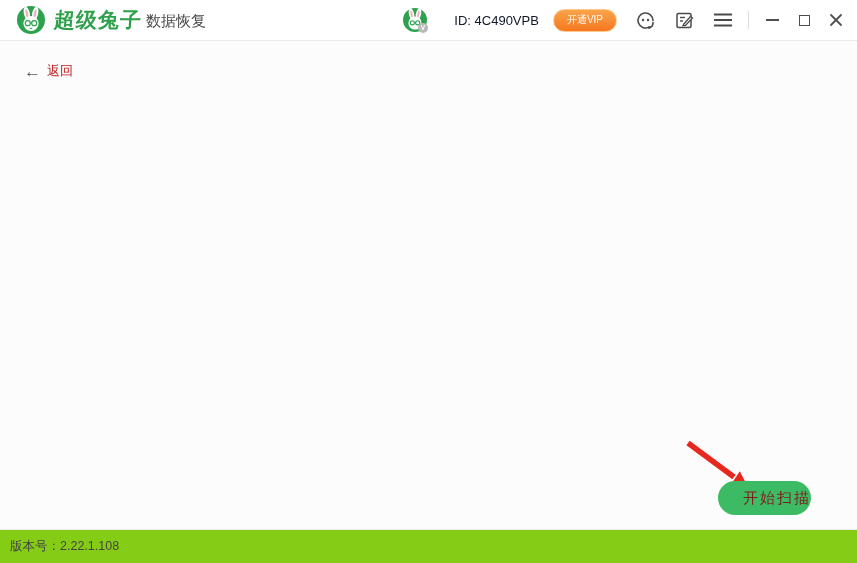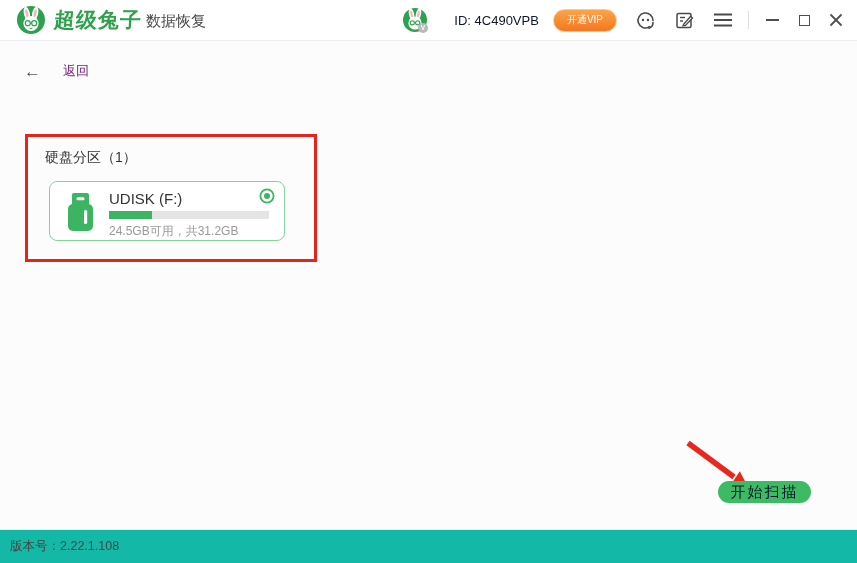--- a/index.html
+++ b/index.html
@@ -26,48 +26,48 @@
              display:flex; align-items:center; cursor:pointer; }
   .tb-icon { margin-left:17px; width:22px; height:22px; display:flex; align-items:center; justify-content:center; cursor:pointer; }
   .tb-divider { margin-left:14px; width:1px; height:18px; background:#ddd; }
   .win-btn { margin-left:14px; width:18px; height:18px; display:flex; align-items:center; justify-content:center; cursor:pointer; }
   .min-bar { width:13px; height:2px; background:#4f4f4f; }
   .max-box { width:11px; height:11px; border:1.6px solid #4f4f4f; }
 
   
   .back-link { position:absolute; left:24px; top:62px; display:flex; align-items:center; cursor:pointer; }
   .back-arrow { font-size:17px; color:#555; line-height:1; }
-  .back-text { margin-left:22px; font-size:13px; color:#701a75; }
+  .back-text { margin-left:6px; font-size:13px; color:#b91c1c; }
 
   .page-title { position:absolute; left:0; top:96px; width:857px; text-align:center;
                 font-size:16px; color:#333; }
 
   .annotation-box { position:absolute; left:25px; top:134px; width:292px; height:128px;
                     border:3px solid #e2261b; }
   .group-label { position:absolute; left:17px; top:12px; font-size:14px; color:#333; }
 
   .device-card { position:absolute; left:21px; top:44px; width:236px; height:60px;
                  background:#fff; border:1px solid #86d29f; border-radius:8px; cursor:pointer; }
   .usb-icon { position:absolute; left:13px; top:9px; }
   .device-name { position:absolute; left:59px; top:8px; font-size:15px; color:#333; }
   .radio { position:absolute; right:9px; top:6px; }
   .bar-track { position:absolute; left:59px; top:29px; width:160px; height:8px; background:#e4e4e4; }
   .bar-fill { height:8px; background:#3bb561; }
   .capacity { position:absolute; left:59px; top:41px; font-size:12px; color:#999; }
 
   .arrow-overlay { position:absolute; left:678px; top:438px; width:85px; height:60px; pointer-events:none; }
 
-  .scan-btn { position:absolute; left:718px; top:481px; width:93px; height:22px;
-              border:none; border-radius:17px; background:#3cbb64; color:#0f172a;
+  .scan-btn { position:absolute; left:718px; top:481px; width:93px; height:34px;
+              border:none; border-radius:17px; background:#3cbb64; color:#7f1d1d;
               font-size:15px; letter-spacing:2px; cursor:pointer;
-              font-family:"Liberation Sans","DejaVu Sans",sans-serif; }
+              font-family:"Liberation Sans","DejaVu Sans",sans-serif;text-align:right; }
 
   
   .footer { position:absolute; left:0; top:529px; width:857px; height:34px;
-            background:#14b8a6; border-top:1px solid #ebebeb;
+            background:#84cc16; border-top:1px solid #ebebeb;
             display:flex; align-items:center; padding-left:10px; }
   .version { font-size:12.5px; color:#444; }
 </style>
 </head>
 <body>
 
 <div id="app">
 
   <div class="topbar">
     <div class="brand-wrap">
@@ -146,41 +146,20 @@
       </span>
     </div>
   </div>
 
   <div class="back-link">
     <span class="back-arrow">←</span>
     <span class="back-text">返回</span>
   </div>
 
 
-  <div class="annotation-box">
-    <div class="group-label">硬盘分区（1）</div>
-
-    <div class="device-card">
-      <svg class="usb-icon" width="36" height="42" viewBox="0 0 36 42">
-        <rect x="9" y="2" width="17" height="13" rx="2" fill="#3bb561"></rect>
-        <rect x="13.5" y="6.3" width="8" height="3" rx="1.5" fill="#fff"></rect>
-        <rect x="5" y="13" width="25" height="27" rx="5" fill="#3bb561"></rect>
-        <rect x="21" y="19" width="3.2" height="14" rx="1.6" fill="#fff"></rect>
-      </svg>
-      <span class="device-name">UDISK (F:)</span>
-      <svg class="radio" width="16" height="16" viewBox="0 0 16 16">
-        <circle cx="8" cy="8" r="6.6" fill="#fff" stroke="#3bb561" stroke-width="1.8"></circle>
-        <circle cx="8" cy="8" r="3" fill="#3bb561"></circle>
-      </svg>
-      <div class="bar-track">
-        <div class="bar-fill" style="width: 27%;"></div>
-      </div>
-      <span class="capacity">24.5GB可用，共31.2GB</span>
-    </div>
-  </div>
 
   <svg class="arrow-overlay" viewBox="0 0 85 60">
     <line x1="10" y1="5" x2="56" y2="39" stroke="#e8281e" stroke-width="5.5"></line>
     <polygon points="70,49 52.4,47.4 61.8,33.2" fill="#e8281e"></polygon>
   </svg>
 
   <button class="scan-btn">开始扫描</button>
 
   <div class="footer">
     <span class="version">版本号：2.22.1.108</span>

